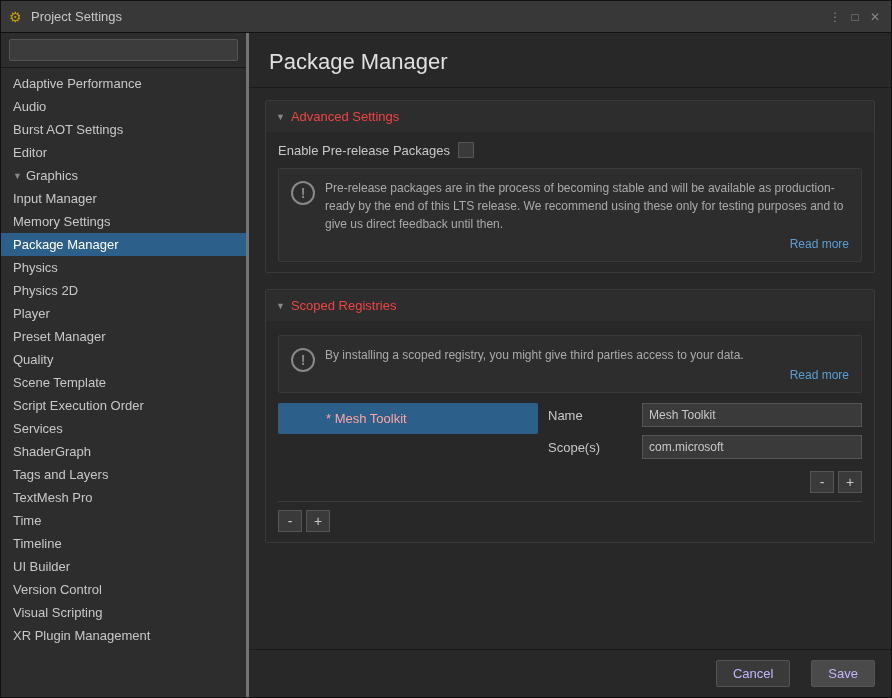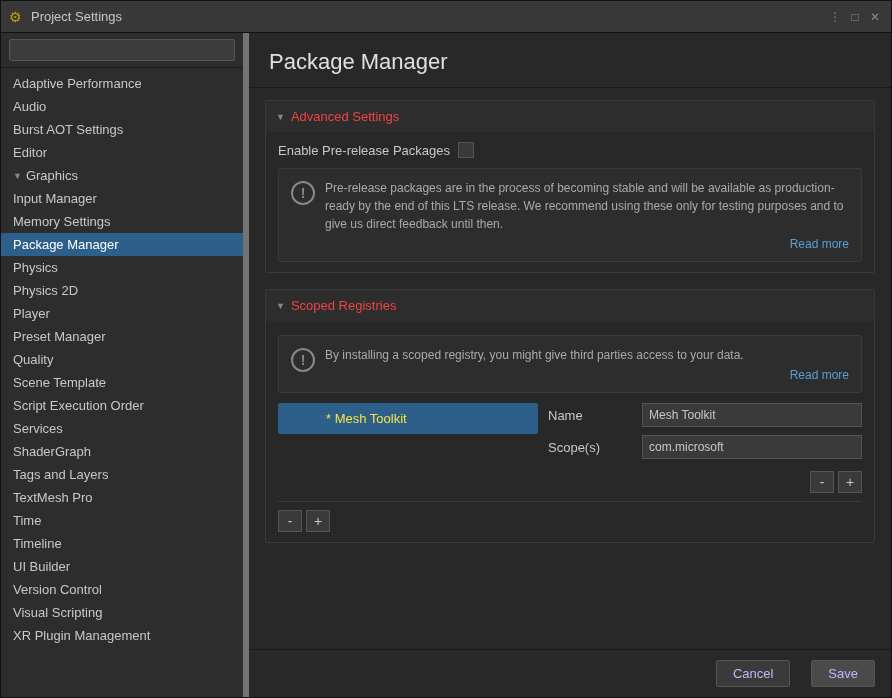--- a/index.html
+++ b/index.html
@@ -56,21 +56,21 @@
       font-size: 12px;
     }
     .window-body {
       display: flex;
       flex: 1;
       overflow: hidden;
     }
     .sidebar {
       width: 248px;
       background: #2d2d2d;
-      border-right: 6px solid #737373;
+      border-right: 3px solid #737373;
       display: flex;
       flex-direction: column;
       overflow: hidden;
       flex-shrink: 0;
     }
     .search-bar {
       padding: 6px 8px;
       border-bottom: 1px solid #1a1a1a;
       flex-shrink: 0;
     }
@@ -254,21 +254,21 @@
       flex-shrink: 0;
     }
     .registry-item {
       padding: 8px 10px;
       cursor: pointer;
       border-radius: 2px;
       font-size: 13px;
     }
     .registry-item.active {
       background: #2c5f8a;
-      color: #fde047;
+      color: #fca5a5;
       padding-left: 48px;
     }
     .registry-fields {
       flex: 1;
       display: flex;
       flex-direction: column;
       gap: 8px;
     }
     .field-row {
       display: flex;

